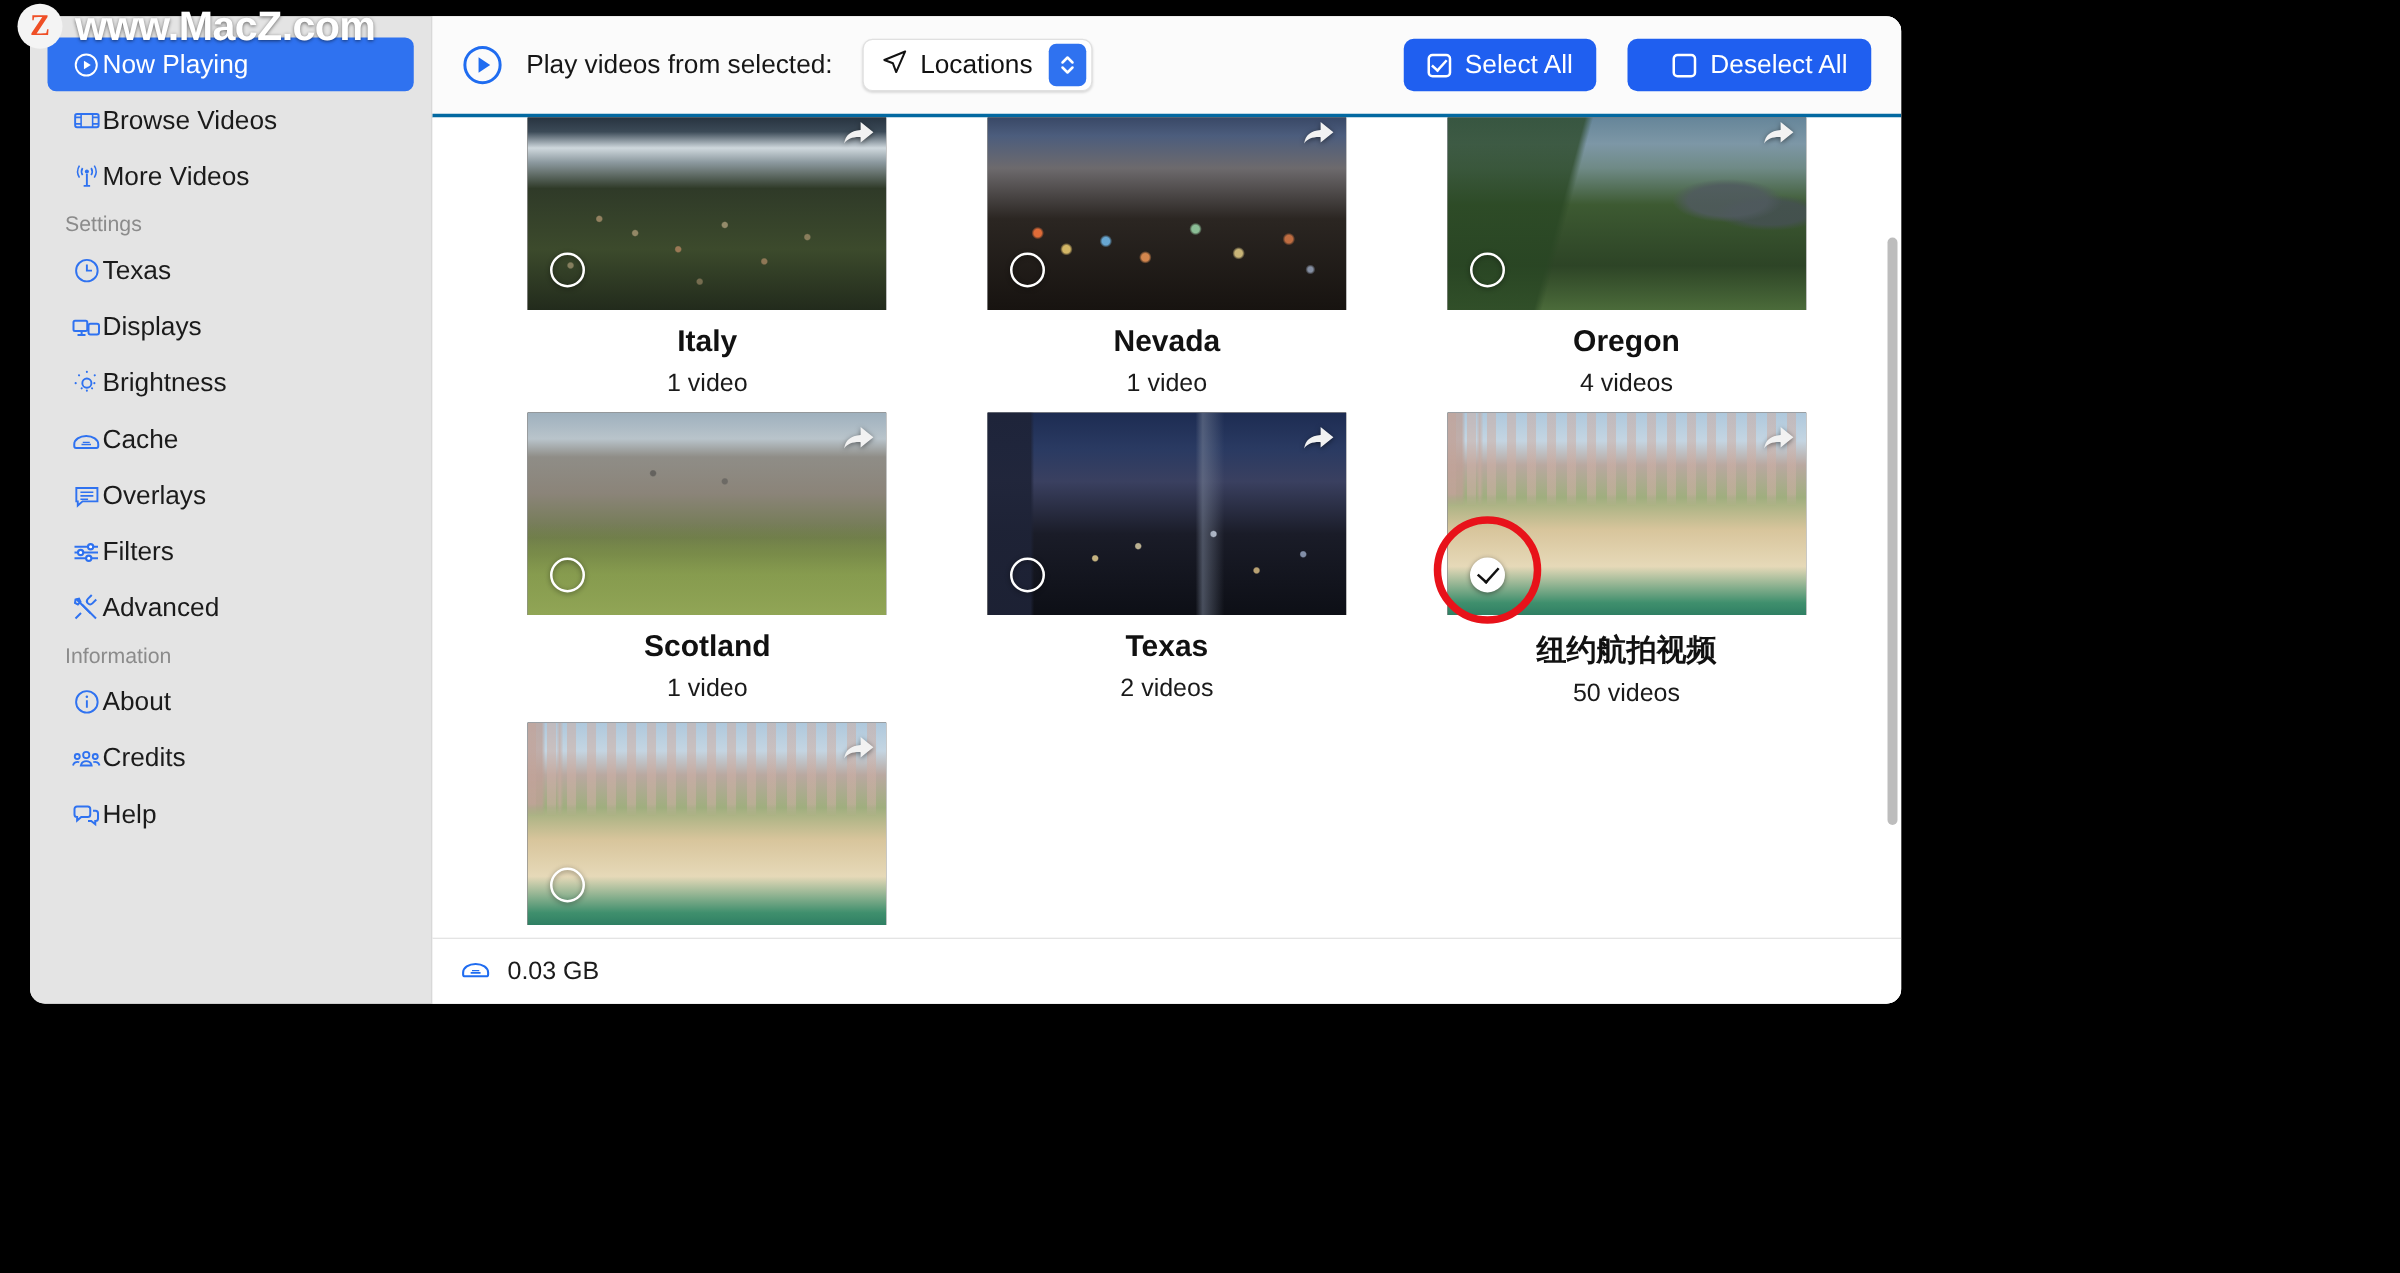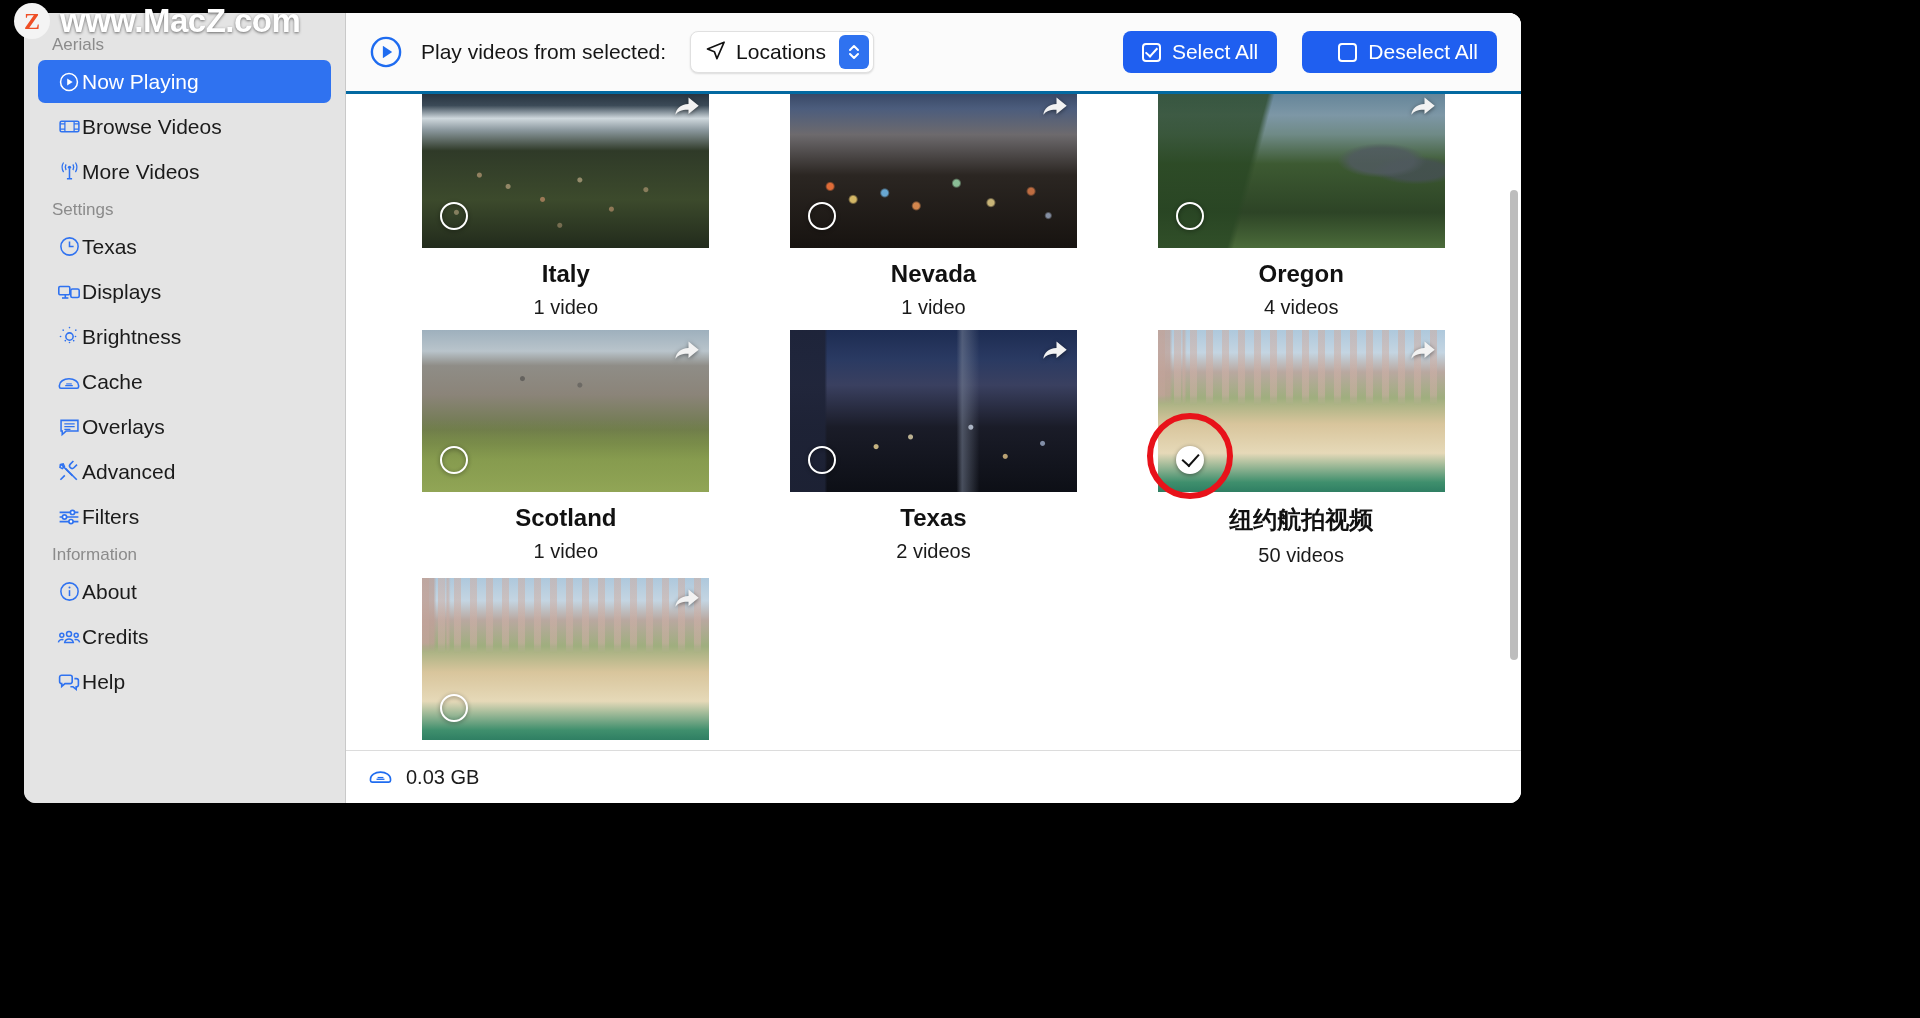--- a/index.html
+++ b/index.html
@@ -253,21 +253,20 @@
 
 <div id="watermark">
   <div class="wm-badge">Z</div>
   <div class="wm-text">www.MacZ.com</div>
 </div>
 
 <div id="window">
 
   <nav id="sidebar">
 
-    <div class="side-header">Aerials</div>
     <div class="side-item active">
       <span class="ico">
         <svg width="22" height="22" viewBox="0 0 24 24" fill="none" stroke="#fff" stroke-width="1.7">
           <circle cx="12" cy="12" r="9.2"></circle>
             <path d="M10 8.2l6 3.8-6 3.8z" fill="#fff" stroke="none"></path>
         </svg>
       </span>
       <span class="lbl">Now Playing</span>
     </div>
     <div class="side-item">
@@ -338,38 +337,38 @@
       <span class="ico">
         <svg width="23" height="23" viewBox="0 0 24 24" fill="none" stroke="#2f72f0" stroke-width="1.6">
           <path d="M3.2 5.6h17.6v11.2H8.4L4.4 20.3v-3.5H3.2z"></path>
           <path d="M6.6 9.2h10.8M6.6 12.2h10.8M6.6 15h6.4" stroke-width="1.3"></path>
         </svg>
       </span>
       <span class="lbl">Overlays</span>
     </div>
     <div class="side-item">
       <span class="ico">
-        <svg width="24" height="24" viewBox="0 0 24 24" fill="none" stroke="#2f72f0" stroke-width="1.6">
-          <path d="M4 4.2l11.4 11.4M20 4.6l-3.1 3.1a2.6 2.6 0 01-3.6 0 2.6 2.6 0 010-3.6l3.1-3.1"></path>
-          <path d="M19.8 19.8L8.6 8.6"></path>
-          <path d="M3.4 19.8l4.4-4.4M3.4 4.6l2.8-.6 1.2 2.5-2.1 2.1L3 7.4z"></path>
-        </svg>
-      </span>
-      <span class="lbl">Advanced</span>
-    </div>
-    <div class="side-item">
-      <span class="ico">
         <svg width="24" height="24" viewBox="0 0 24 24" fill="none" stroke="#2f72f0" stroke-width="1.7">
           <path d="M2.6 7.4h18.8M2.6 12h18.8M2.6 16.6h18.8"></path>
           <circle cx="15.5" cy="7.4" r="2.1" fill="#fff"></circle>
           <circle cx="7.5" cy="12" r="2.1" fill="#fff"></circle>
           <circle cx="14" cy="16.6" r="2.1" fill="#fff"></circle>
         </svg>
       </span>
       <span class="lbl">Filters</span>
+    </div>
+    <div class="side-item">
+      <span class="ico">
+        <svg width="24" height="24" viewBox="0 0 24 24" fill="none" stroke="#2f72f0" stroke-width="1.6">
+          <path d="M4 4.2l11.4 11.4M20 4.6l-3.1 3.1a2.6 2.6 0 01-3.6 0 2.6 2.6 0 010-3.6l3.1-3.1"></path>
+          <path d="M19.8 19.8L8.6 8.6"></path>
+          <path d="M3.4 19.8l4.4-4.4M3.4 4.6l2.8-.6 1.2 2.5-2.1 2.1L3 7.4z"></path>
+        </svg>
+      </span>
+      <span class="lbl">Advanced</span>
     </div>
 
     <div class="side-header">Information</div>
     <div class="side-item">
       <span class="ico">
         <svg width="23" height="23" viewBox="0 0 24 24" fill="none" stroke="#2f72f0" stroke-width="1.6">
           <circle cx="12" cy="12" r="9"></circle>
           <circle cx="12" cy="7.8" r="1.05" fill="#2f72f0" stroke="none"></circle>
           <path d="M12 10.6v6.2"></path>
         </svg>

